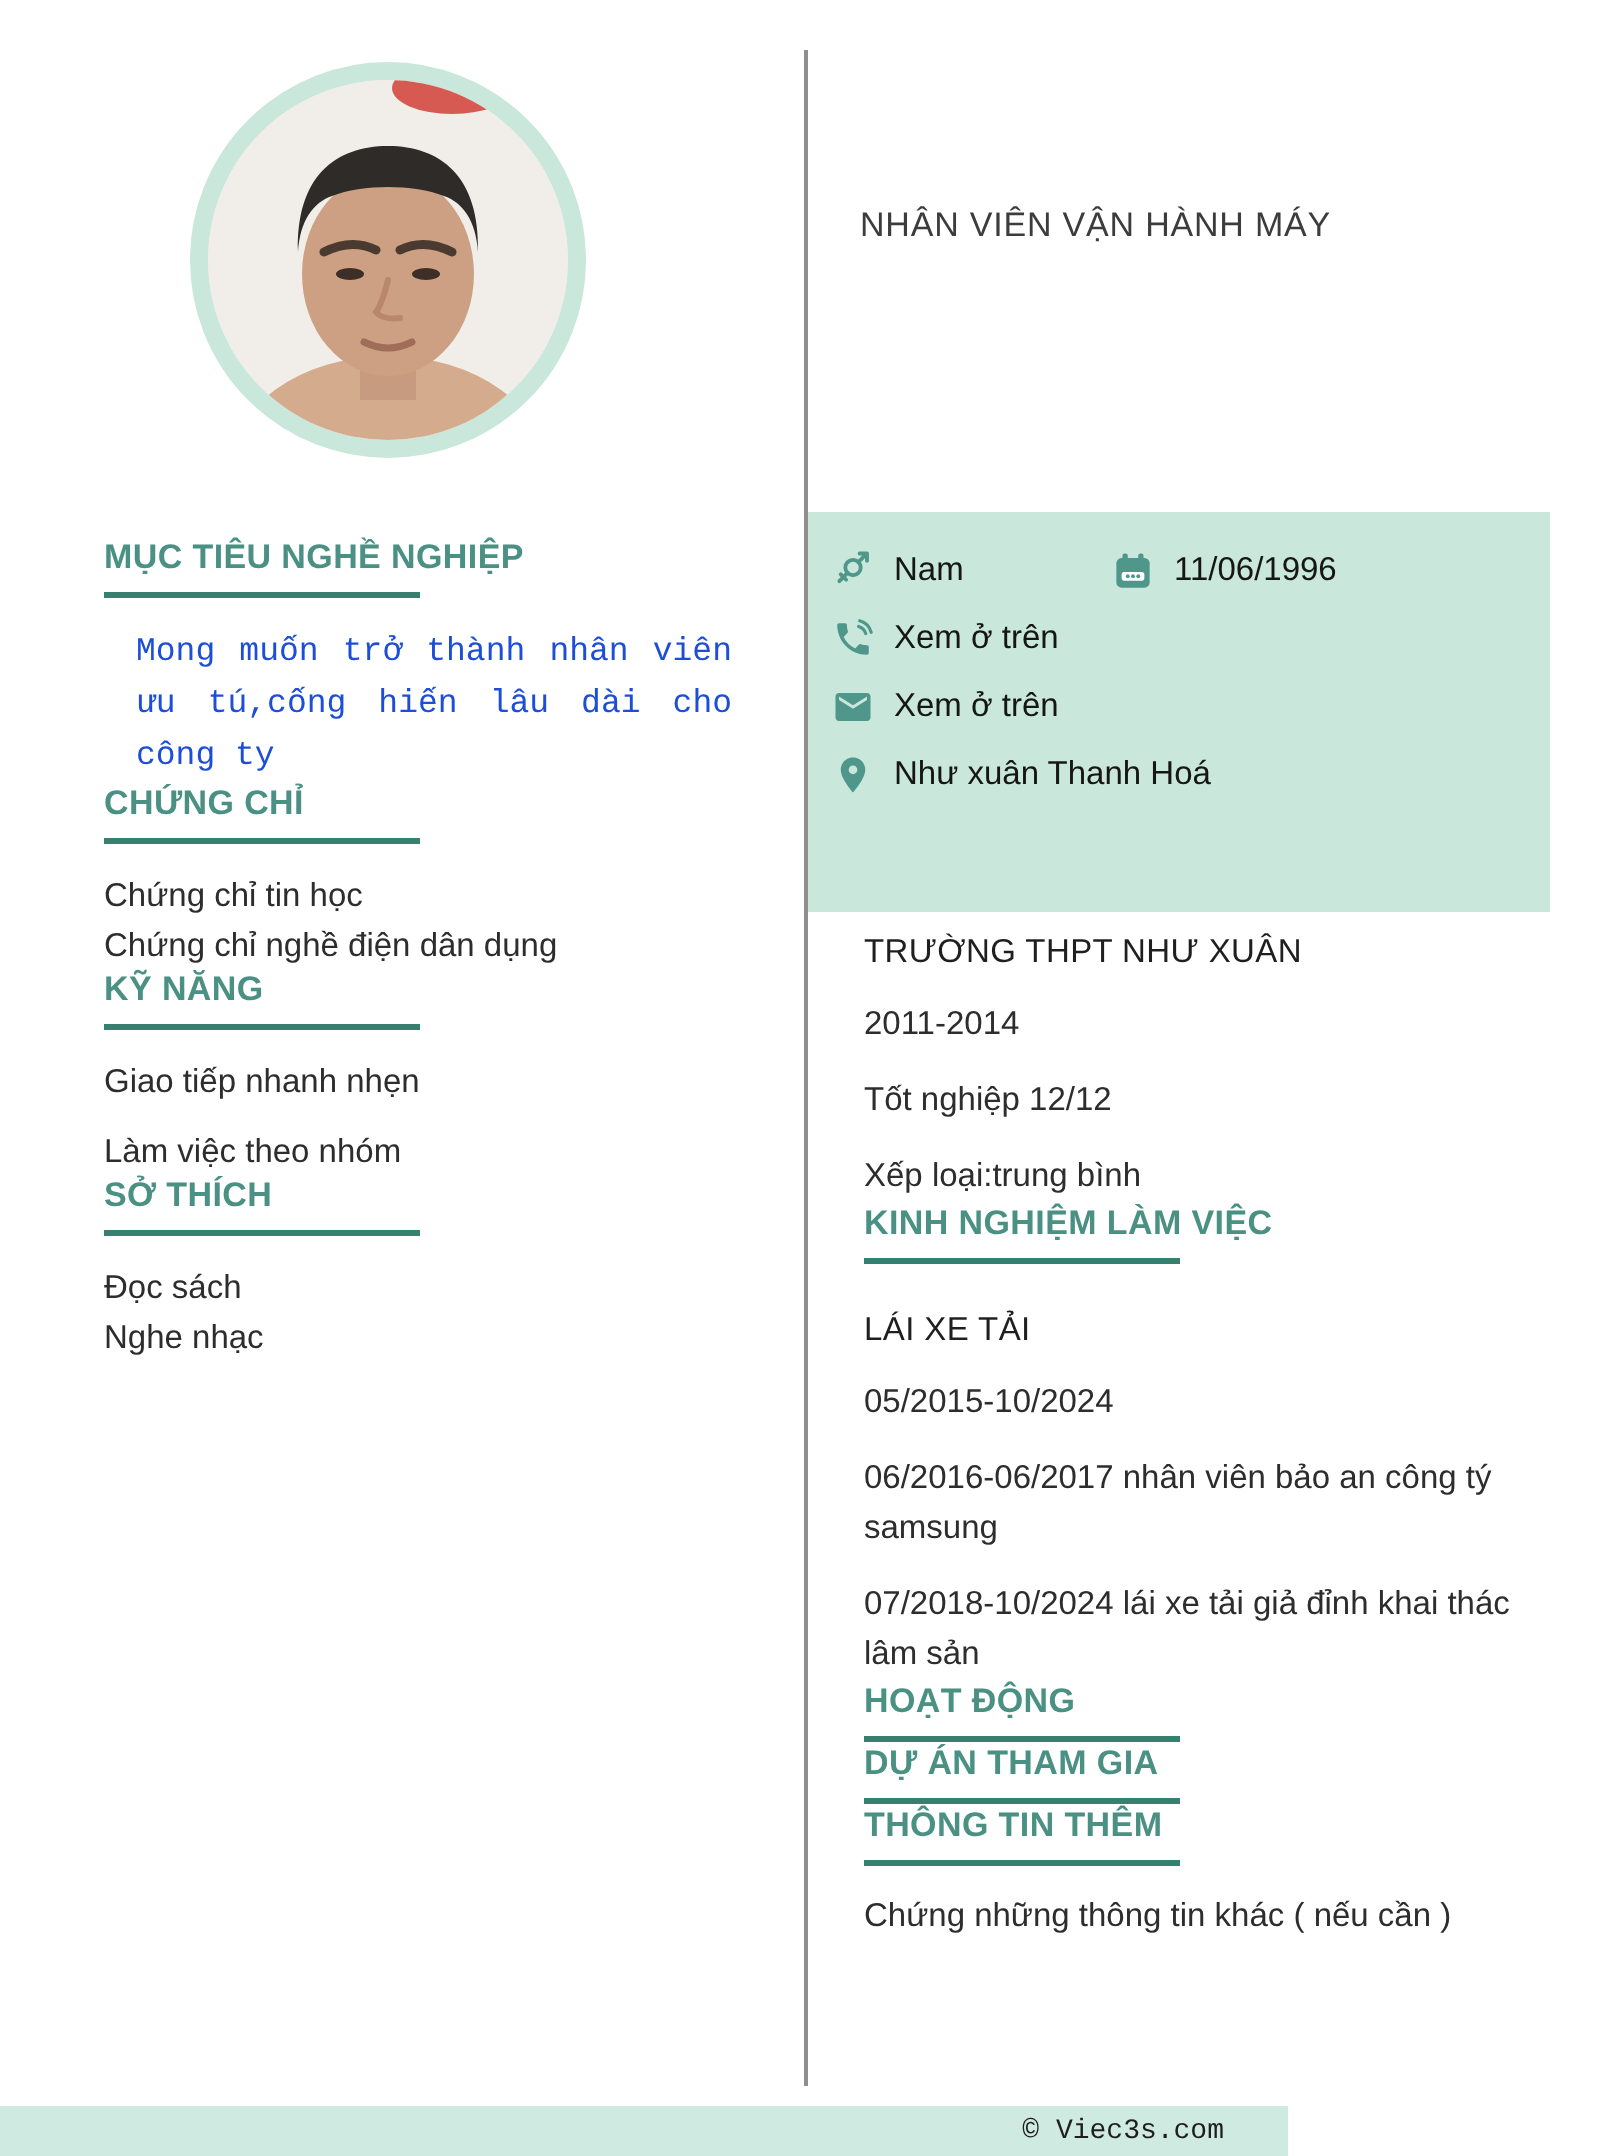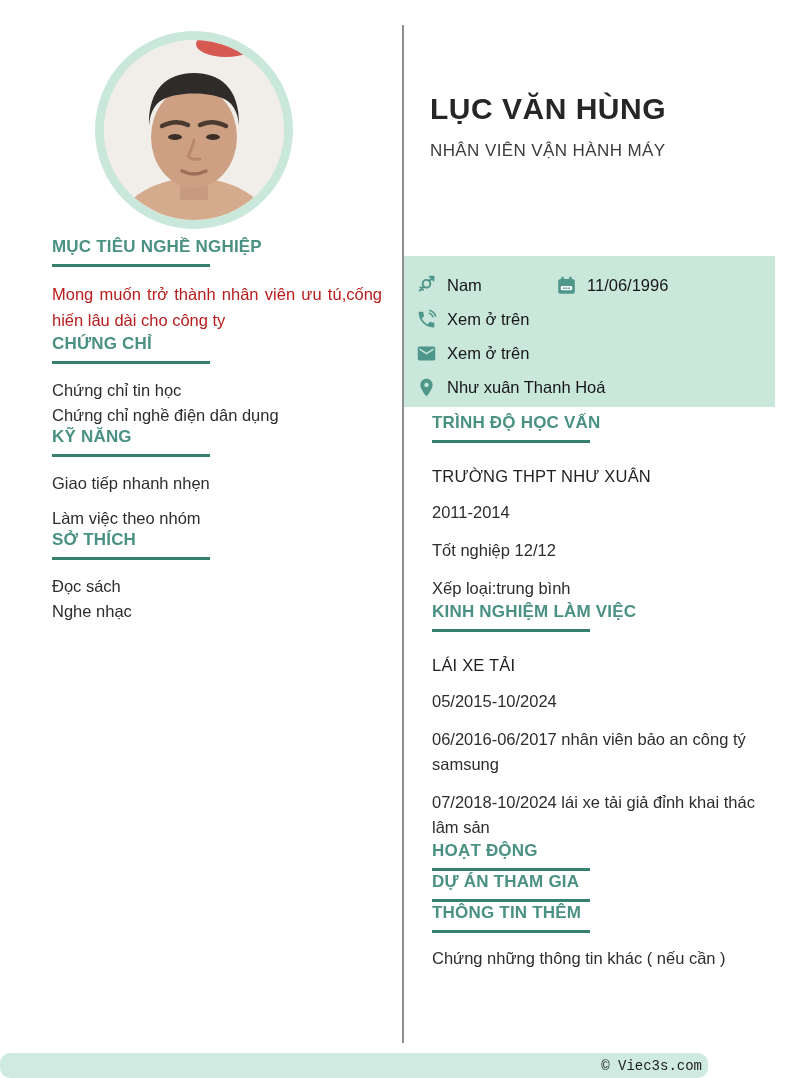--- a/index.html
+++ b/index.html
@@ -23,58 +23,57 @@
   .header h1{
     margin:0;font-size:30px;line-height:38px;font-weight:700;color:#262626;
     letter-spacing:.5px;white-space:nowrap;
   }
   .job-title{
     margin-top:12px;font-size:17px;line-height:22px;font-weight:400;
     color:#3c3c3c;letter-spacing:.4px;
   }
   
   .info-box{
-    position:absolute;left:403px;top:256px;width:372px;height:151px;
+    position:absolute;left:403px;top:256px;width:372px;height:200px;
     background:#c9e7da;box-sizing:border-box;padding:12px 0 0 13px;z-index:1;
   }
   .info-row{display:flex;align-items:center;height:34px;}
   .info-cell{display:flex;align-items:center;}
   .info-cell.first{width:140px;}
   .icon{width:21px;height:21px;flex:0 0 21px;margin-right:10px;display:flex;align-items:center;justify-content:center;}
   .icon svg{display:block;width:21px;height:21px;}
   .info-label{font-size:16.5px;font-weight:500;color:#161616;}
   
-  .left-col{position:absolute;left:52px;top:236px;width:330px;}
+  .left-col{position:absolute;left:52px;top:268px;width:330px;}
   .right-col{position:absolute;left:432px;top:412px;width:344px;}
   h2.heading{
     margin:0;font-size:17px;line-height:21px;font-weight:700;
     color:#4a9184;letter-spacing:.2px;
   }
   .rule{width:158px;height:3px;background:#36806f;margin-top:7px;}
   .mt12{margin-top:12px;} .mt16{margin-top:16px;} .mt20{margin-top:20px;} .mt24{margin-top:24px;}
   p.para{
-    margin:14px 0 0;font-size:16.5px;line-height:26px;color:#b91c1c;
-    text-align:justify;text-justify:inter-word;
+    margin:14px 16px 0;font-size:16.5px;line-height:26px;color:#1d4ed8;
+    text-align:justify;text-justify:inter-word;font-family:Liberation Mono, monospace;
   }
   .items{margin-top:15px;}
   .items p{margin:0;font-size:16.5px;line-height:22px;color:#2d2d2d;}
   .items.spaced p + p{margin-top:13px;}
   .items.tight p + p{margin-top:3px;}
   .subtitle{
     margin-top:22px;font-size:16.5px;line-height:22px;font-weight:400;color:#1f1f1f;
     letter-spacing:.2px;
   }
   .lines p{margin:13px 0 0;font-size:16.5px;line-height:25px;color:#2d2d2d;}
   .lines p:first-child{margin-top:13px;}
   
   .footer{
-    position:absolute;left:0;bottom:0;width:708px;height:25px;background:#cfeae0;
+    position:absolute;left:0;bottom:0;width:644px;height:25px;background:#cfeae0;
     display:flex;align-items:center;justify-content:flex-end;box-sizing:border-box;
-    padding-right:6px;
-    border-radius:10px;
+    padding-right:32px;
   }
   .footer span{
     font-family:"Liberation Mono","DejaVu Sans Mono",monospace;
     font-size:14px;color:#1e1e1e;
   }
 </style>
 </head>
 <body>
 
 <div class="photo">
@@ -92,21 +91,20 @@
     <ellipse cx="71" cy="97" rx="7" ry="3" fill="#3d2f27"></ellipse>
     <ellipse cx="109" cy="97" rx="7" ry="3" fill="#3d2f27"></ellipse>
     <path d="M90 100 q-3 12 -6 16 q3 4 12 3" stroke="#b9886c" stroke-width="3" fill="none" stroke-linecap="round"></path>
     <path d="M78 131 q12 6 24 0" stroke="#a06d58" stroke-width="3.5" fill="none" stroke-linecap="round"></path>
   </svg>
 </div>
 
 <div class="vdivider"></div>
 
 <div class="header">
-  <h1>LỤC VĂN HÙNG</h1>
   <div class="job-title">NHÂN VIÊN VẬN HÀNH MÁY</div>
 </div>
 
 <div class="info-box">
   <div class="info-row">
     <div class="info-cell first">
       <span class="icon">
         <svg viewBox="0 0 24 24">
           <circle cx="12" cy="10" r="4.4" fill="none" stroke="#4e978a" stroke-width="2.2"></circle>
           <path d="M15.2 6.8 L20 2 M15.8 2 h4.2 v4.2" fill="none" stroke="#4e978a" stroke-width="2.2" stroke-linecap="round" stroke-linejoin="round"></path>

